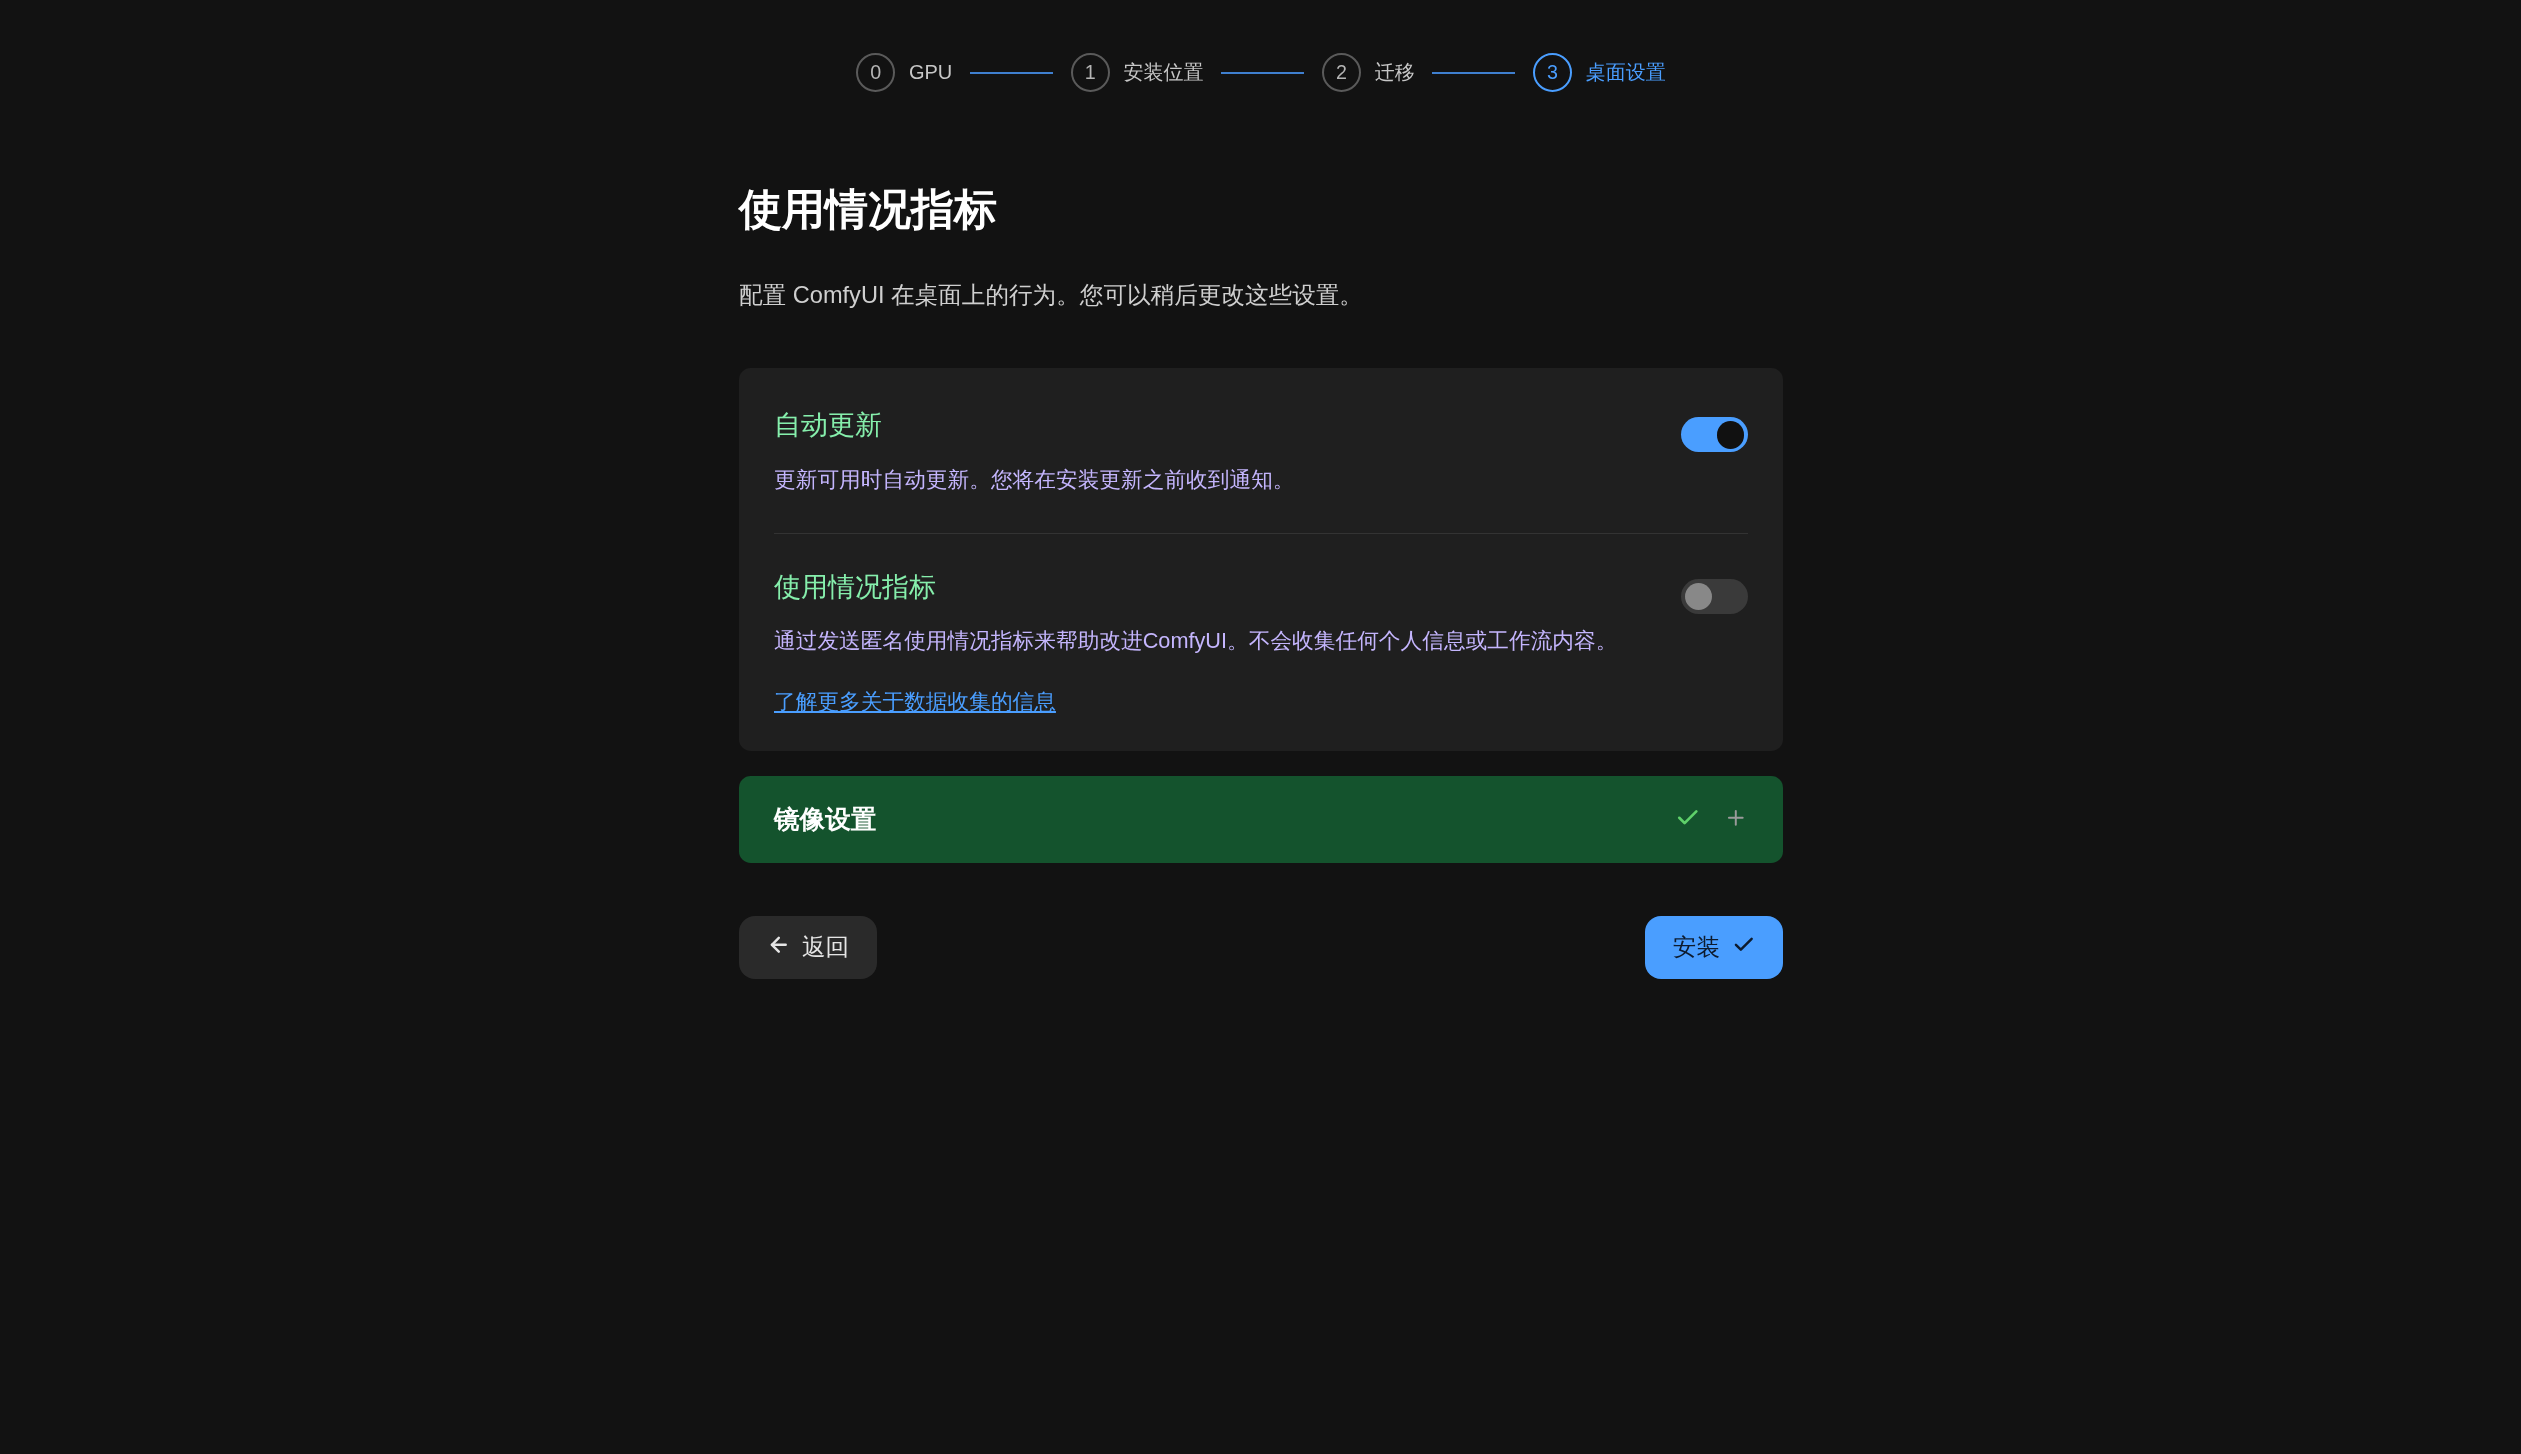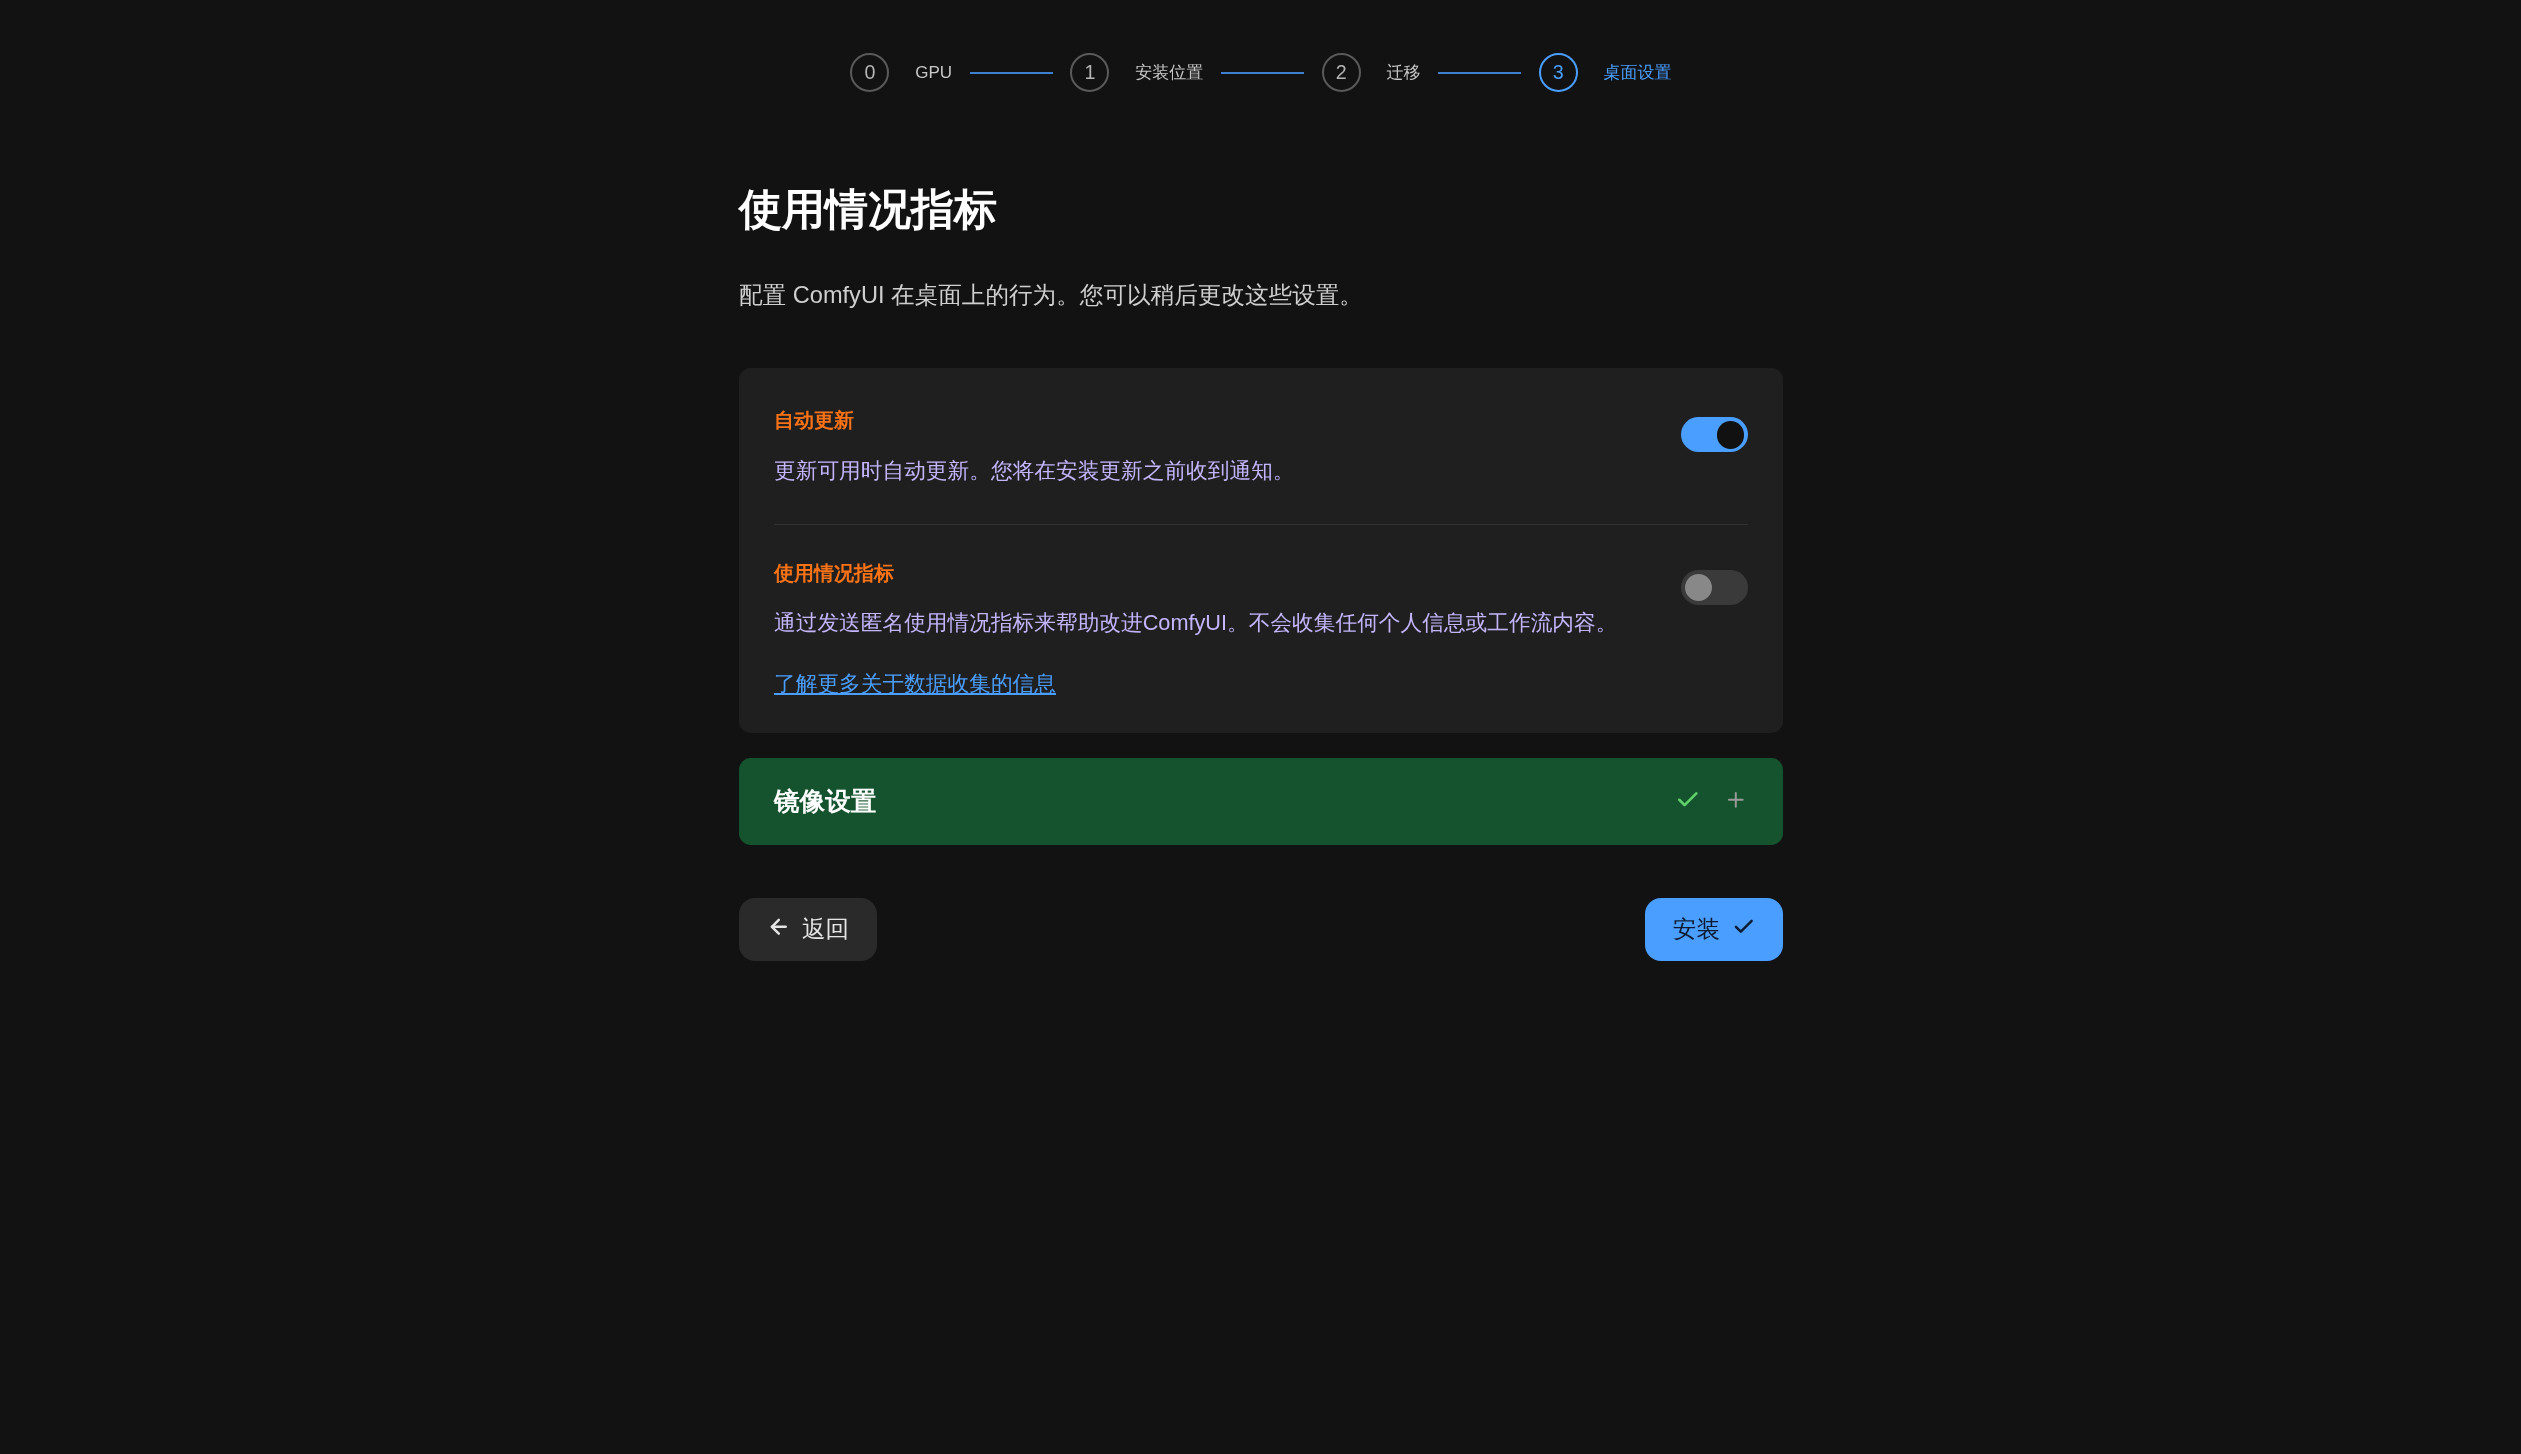--- a/index.html
+++ b/index.html
@@ -38,24 +38,23 @@
       border-radius: 50%;
       border: 2px solid #5a5a5a;
       color: #b5b5b5;
       display: flex;
       align-items: center;
       justify-content: center;
       font-size: 19.7px;
       font-weight: 400;
     }
     .step-label {
-      font-size: 17px;
+      font-size: 20px;
       color: #c7c7c7;
       white-space: nowrap;
-      margin-left: 12px;
     }
     .step-line {
       width: 83px;
       height: 2px;
       background: #3f7fcf;
     }
     .step.active .step-num {
       border-color: #4a9eff;
       color: #4a9eff;
     }
@@ -87,23 +86,23 @@
     .setting-row {
       display: flex;
       justify-content: space-between;
       align-items: flex-start;
       gap: 29.6px;
     }
     .setting-text {
       flex: 1;
     }
     .setting-title {
-      font-size: 20px;
-      font-weight: 700;
-      color: #f97316;
+      font-size: 27px;
+      font-weight: 400;
+      color: #86efac;
       margin-bottom: 19.7px;
     }
     .setting-desc {
       font-size: 21.7px;
       color: #c4b5fd;
       line-height: 1.6;
     }
     .toggle {
       width: 67px;
       height: 35px;

